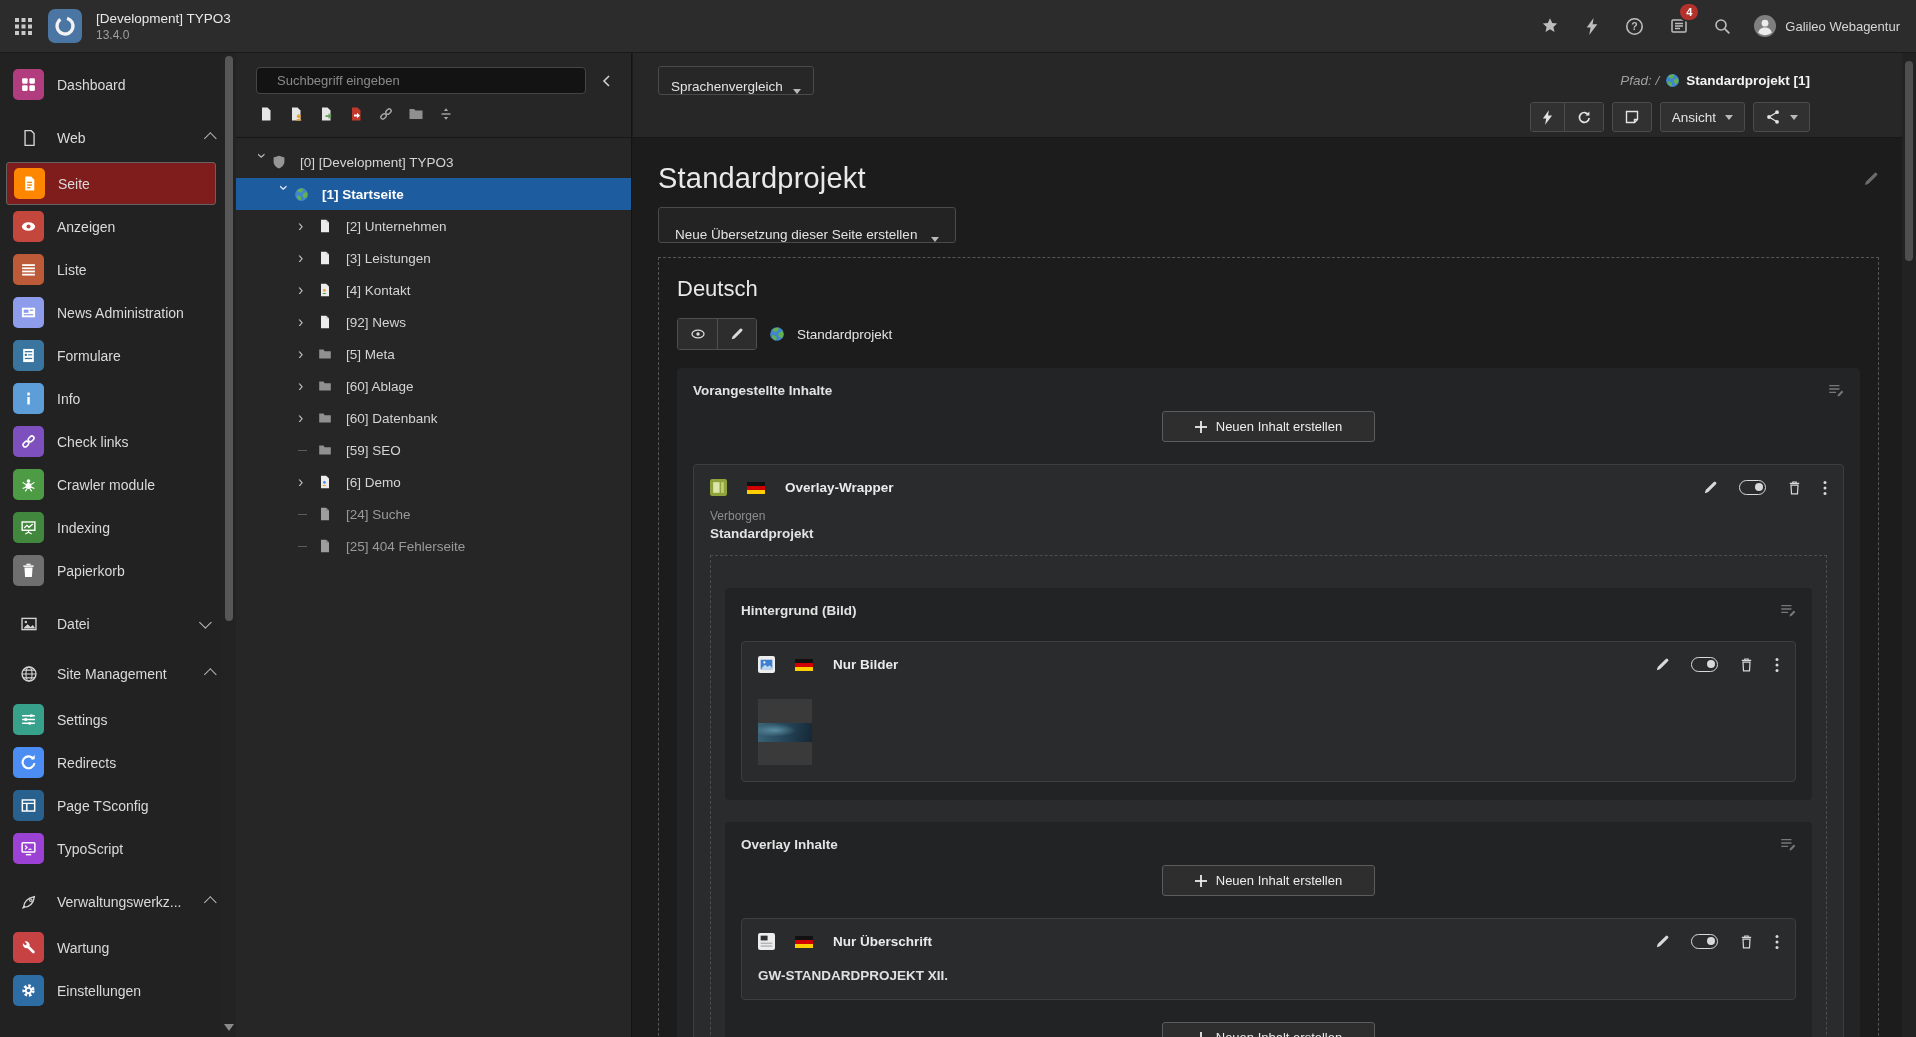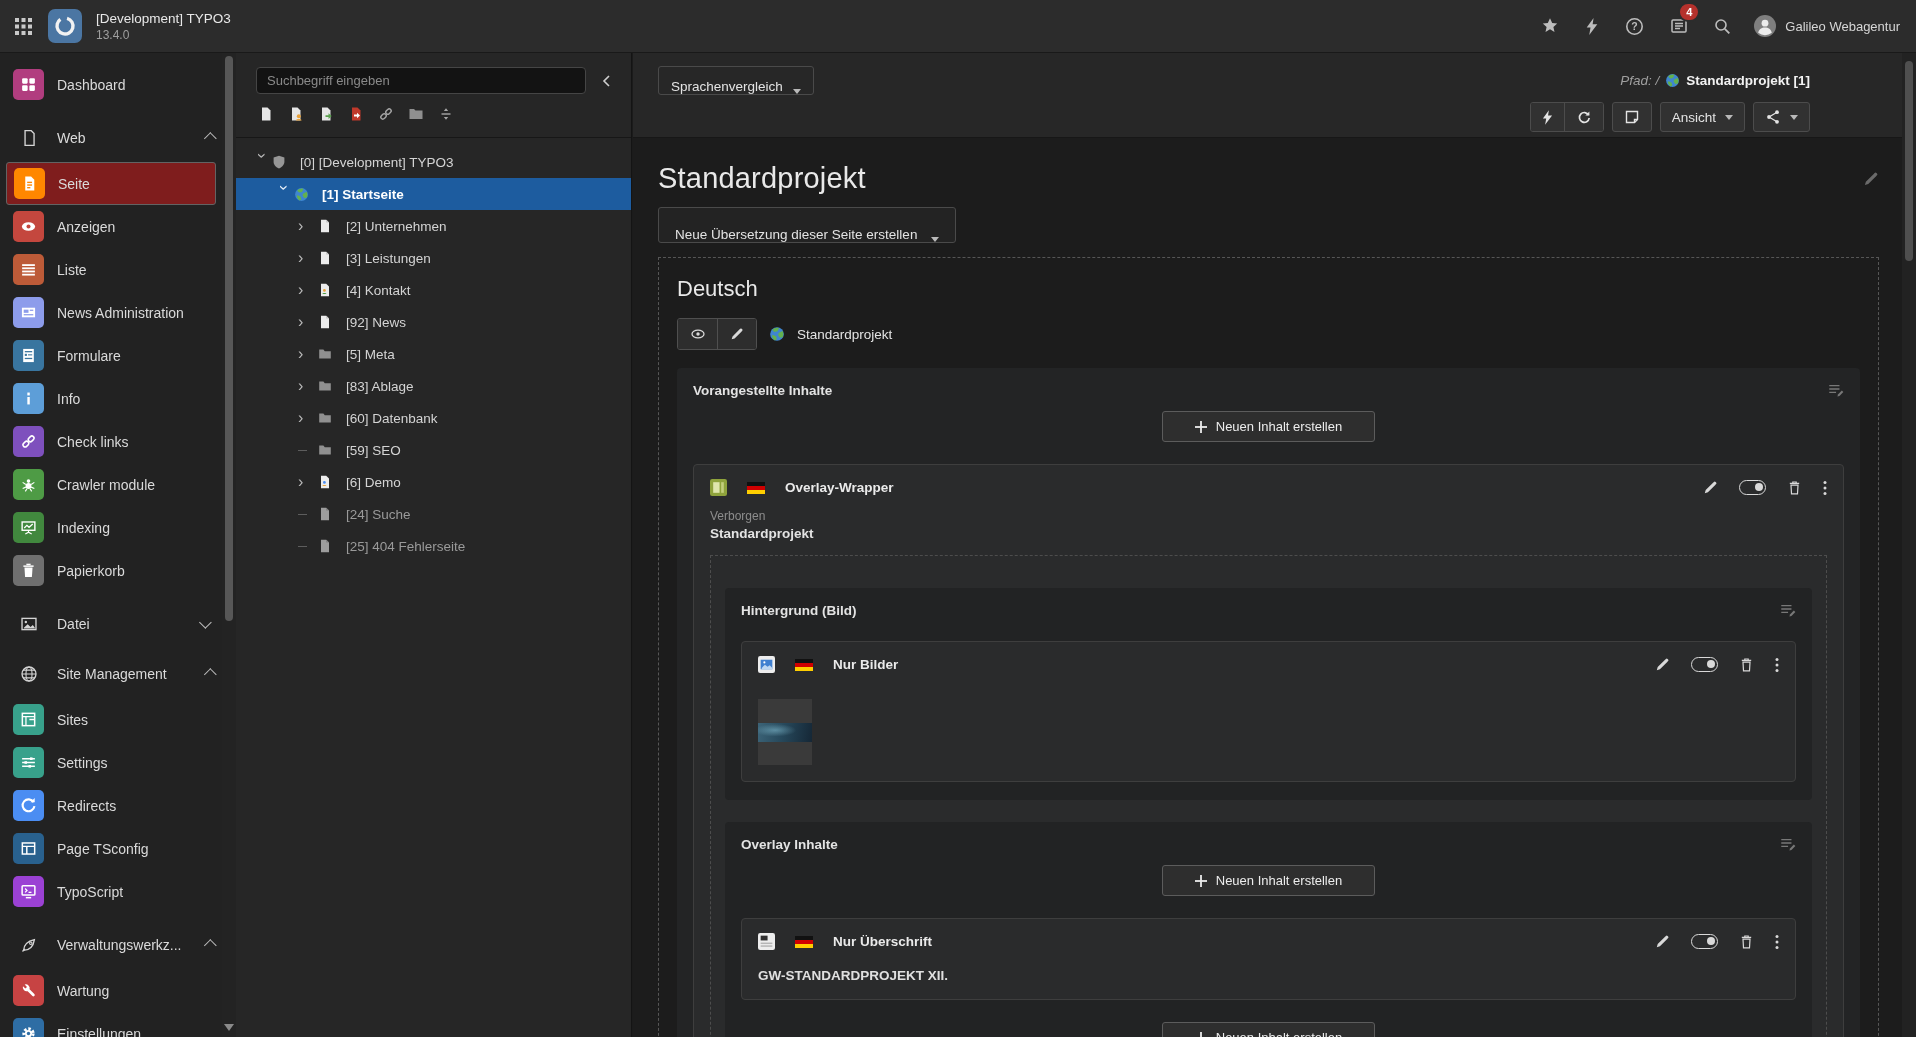--- a/index.html
+++ b/index.html
@@ -41,21 +41,21 @@
   .mm-scroll .thumb { position:absolute; left:3px; top:3px; width:8px; height:565px; background:#575757; border-radius:4px; }
   .mm-scroll .arr { position:absolute; left:2px; bottom:6px; width:0; height:0;
                     border-left:5px solid transparent; border-right:5px solid transparent; border-top:7px solid #8a8a8a; }
 
   
   .tree { position:absolute; left:236px; top:53px; width:396px; bottom:0;
           background:#262626; border-right:1px solid #141414; }
   .tree-head { height:85px; border-bottom:1px solid #171717; padding:14px 14px 0 20px; }
   .th-row1 { display:flex; align-items:center; }
   .tree-search { width:330px; height:27px; background:#131313; border:1px solid #454545; border-radius:4px;
-                 color:#cfcfcf; font-size:13px; padding:0 10px; outline:none; font-family:"Liberation Sans",sans-serif; }
+                 color:#cfcfcf; font-size:13px; padding:0 20px; outline:none; font-family:"Liberation Sans",sans-serif; }
   .tree-search::placeholder { color:#8a8a8a; }
   .th-collapse { margin-left:auto; background:none; border:none; cursor:pointer; padding:4px 6px; }
   .th-row2 { display:flex; align-items:center; margin-top:9px; padding-left:2px; }
   .tt-ico { width:30px; height:22px; display:flex; align-items:center; justify-content:flex-start; cursor:pointer; }
   .th-kebab { margin-left:auto; cursor:pointer; padding:0 8px; }
   .kebab-dot { width:3.5px; height:3.5px; border-radius:50%; background:#cfcfcf; margin:2.5px auto; }
 
   .tree-body { padding-top:8px; }
   .tr { display:flex; align-items:center; height:32px; font-size:13.5px; color:#d4d4d4; cursor:pointer; white-space:nowrap; }
   .tr.d0 { padding-left:16px; } .tr.d1 { padding-left:38px; } .tr.d2 { padding-left:62px; }
@@ -353,29 +353,20 @@
       <svg width="18" height="18" viewBox="0 0 16 16" fill="none" stroke="#d5d5d5">
           <circle cx="8" cy="8" r="6.2" stroke-width="1.2"></circle>
           <ellipse cx="8" cy="8" rx="2.7" ry="6.2" stroke-width="1"></ellipse>
           <path d="M1.8 8h12.4M2.8 4.6h10.4M2.8 11.4h10.4" stroke-width="1"></path>
         </svg>
     </span>
     <span class="mm-label">Site Management</span>
     <span class="mm-chev up"></span>
   </div>
 
-  <div class="mm-item">
-    <span class="mm-ico" style="background-color: rgb(56, 161, 139);">
-      <svg width="17" height="17" viewBox="0 0 16 16" fill="none" stroke="#fff">
-          <rect x="2.2" y="2.2" width="11.6" height="11.6" stroke-width="1.4"></rect>
-          <path d="M2.2 5.2h11.6M5.6 5.2v8.6M8.8 8h5" stroke-width="1.2"></path>
-        </svg>
-    </span>
-    <span class="mm-label">Sites</span>
-  </div>
 
   <div class="mm-item">
     <span class="mm-ico" style="background-color: rgb(56, 161, 139);">
       <svg width="17" height="17" viewBox="0 0 16 16">
           <g stroke="#fff" stroke-width="1.4">
             <path d="M2 4.4h12M2 8h12M2 11.6h12"></path>
           </g>
           <rect x="9.4" y="3.2" width="2.4" height="2.4" fill="#fff"></rect>
           <rect x="4.2" y="6.8" width="2.4" height="2.4" fill="#fff"></rect>
           <rect x="8" y="10.4" width="2.4" height="2.4" fill="#fff"></rect>
@@ -585,21 +576,21 @@
       </span>
       <span class="tlabel">[5] Meta</span>
     </div>
     <div class="tr d2">
       <span class="tchev">›</span>
       <span class="tico">
         <svg width="14" height="14" viewBox="0 0 14 14">
             <path d="M1.2 2.6h4.2l1.4 1.6h6v7.2H1.2z" fill="#909090"></path>
           </svg>
       </span>
-      <span class="tlabel">[83] Ablage</span>
+      <span class="tlabel">[60] Ablage</span>
     </div>
     <div class="tr d2">
       <span class="tchev">›</span>
       <span class="tico">
         <svg width="14" height="14" viewBox="0 0 14 14">
             <path d="M1.2 2.6h4.2l1.4 1.6h6v7.2H1.2z" fill="#909090"></path>
           </svg>
       </span>
       <span class="tlabel">[60] Datenbank</span>
     </div>

